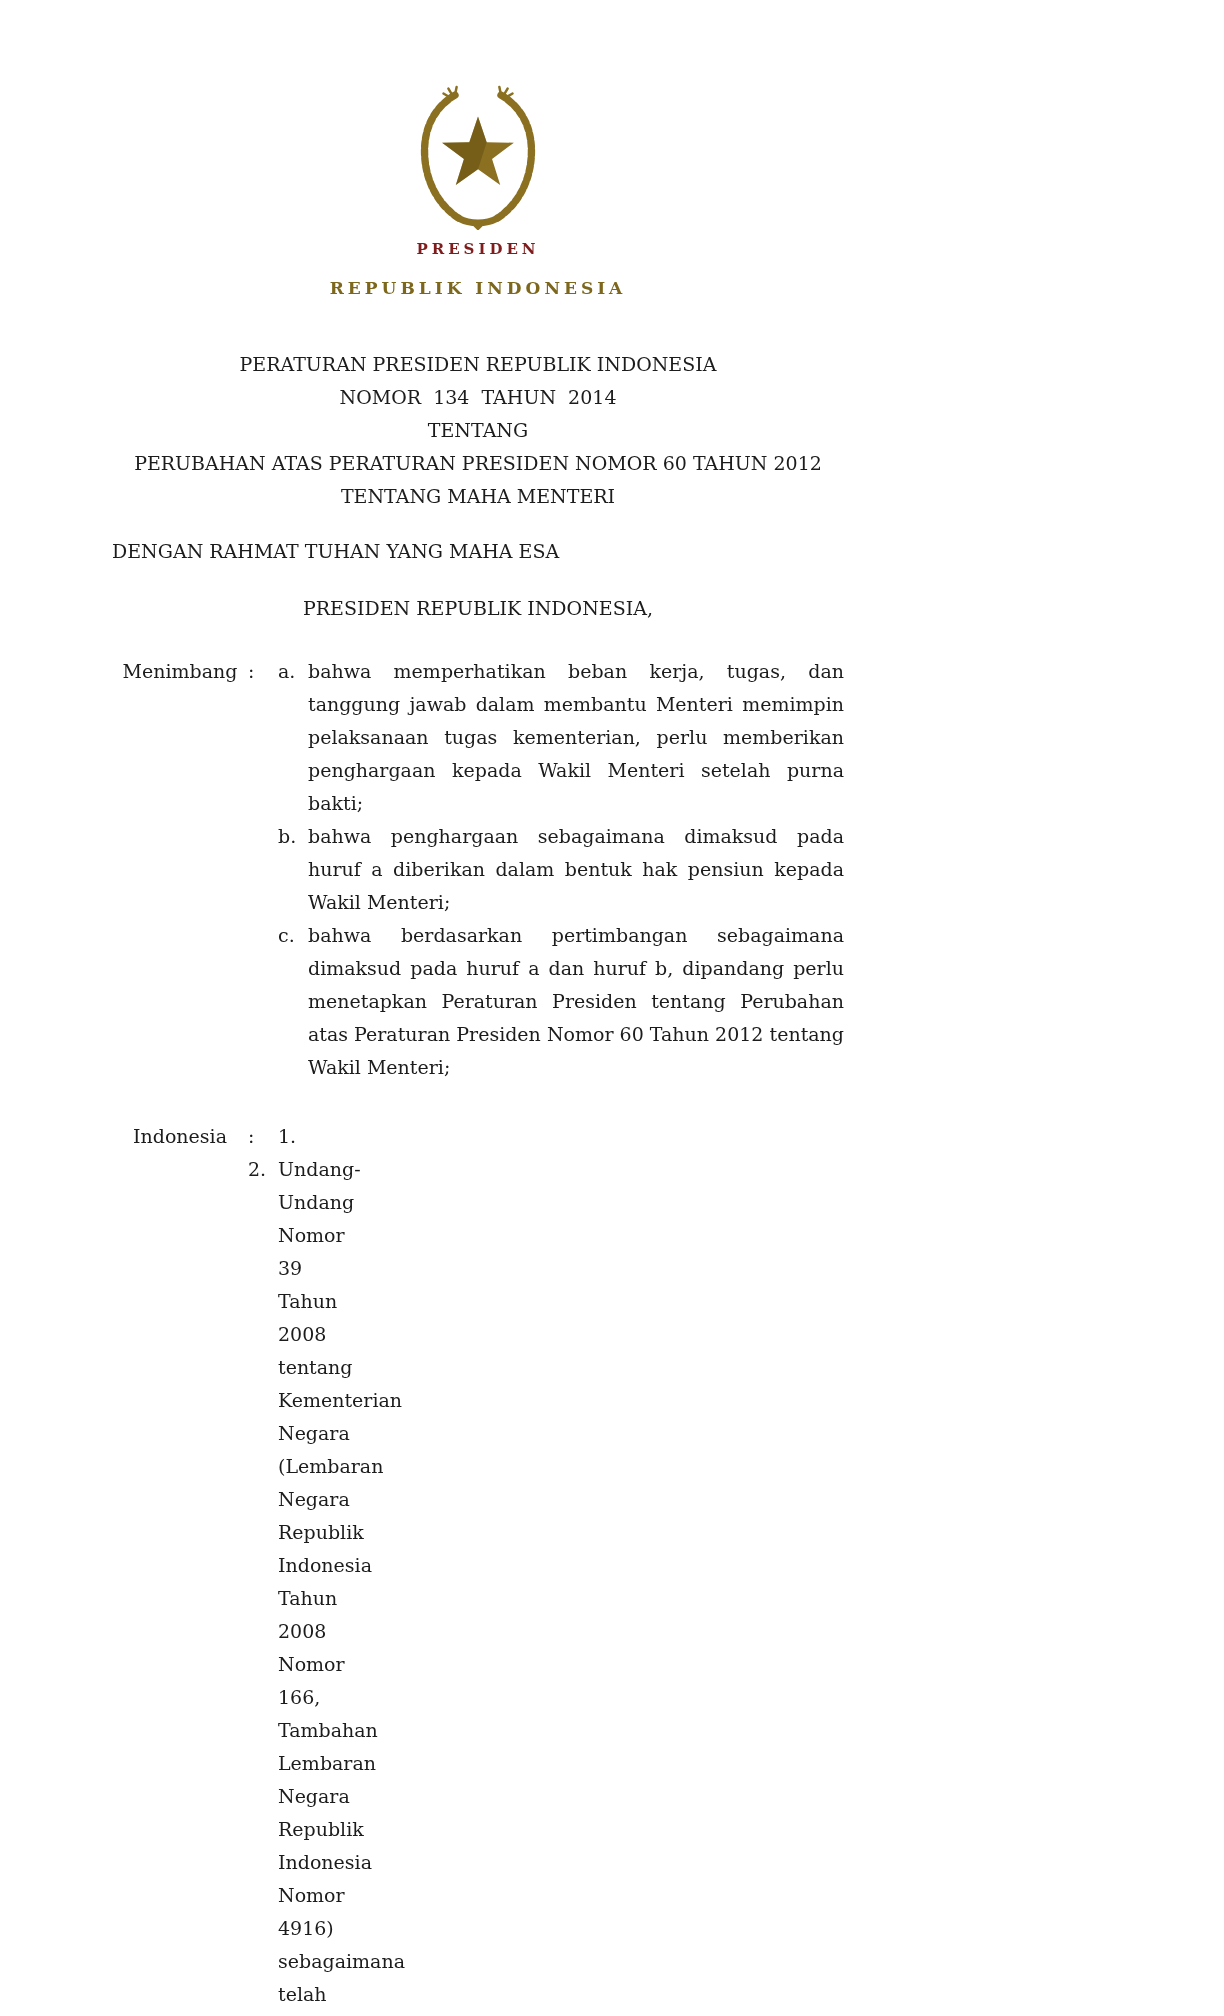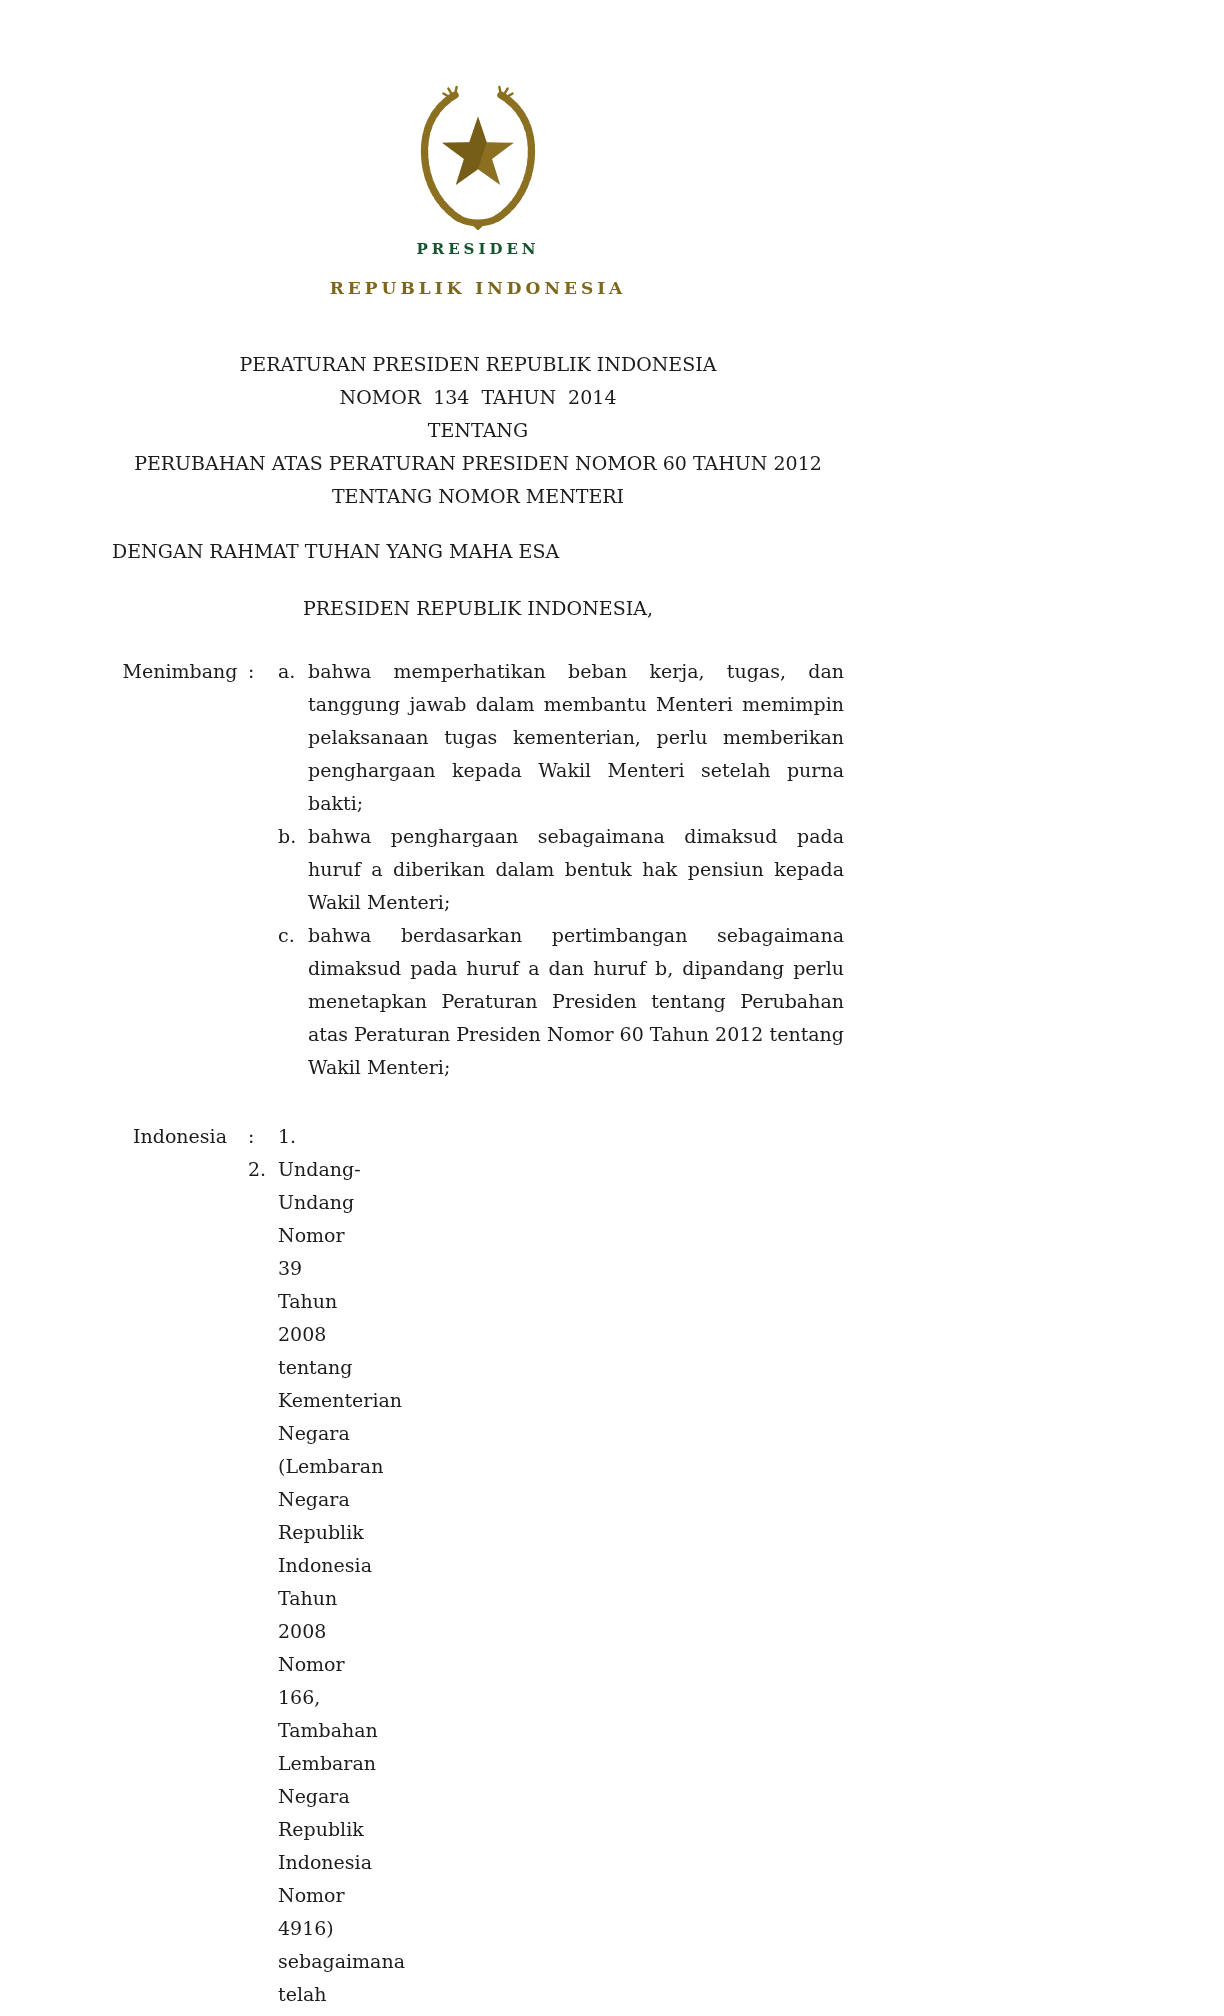--- a/index.html
+++ b/index.html
@@ -23,21 +23,21 @@
     width: 732px;
   }
 
   
   .emblem-block { padding-top: 82px; text-align: center; }
   .emblem-block svg { width: 140px; height: 148px; display: inline-block; }
   .emblem-line1 {
     margin-top: 6px;
     font-size: 15px;
     letter-spacing: 4px;
-    color: #14532d;
+    color: #7f1d1d;
     font-weight: bold;
   }
   .emblem-line2 {
     margin-top: 20px;
     font-size: 17px;
     letter-spacing: 4px;
     color: #7d671c;
     font-weight: bold;
   }
 
@@ -114,21 +114,21 @@
       </svg>
       <div class="emblem-line1">PRESIDEN</div>
       <div class="emblem-line2">REPUBLIK INDONESIA</div>
     </div>
 
     <div class="title-block">
       <div class="ws-pre">PERATURAN PRESIDEN REPUBLIK INDONESIA</div>
       <div class="ws-pre">NOMOR  134  TAHUN  2014</div>
       <div class="ws-pre">TENTANG</div>
       <div class="ws-pre">PERUBAHAN ATAS PERATURAN PRESIDEN NOMOR 60 TAHUN 2012</div>
-      <div class="ws-pre">TENTANG NOMOR MENTERI</div>
+      <div class="ws-pre">TENTANG MAHA MENTERI</div>
     </div>
 
     <div class="invocation">DENGAN RAHMAT TUHAN YANG MAHA ESA</div>
     <div class="issuer">PRESIDEN REPUBLIK INDONESIA,</div>
 
     <section class="clause clause-menimbang">
       <div class="clause-grid">
         <div class="clause-label">Menimbang</div>
         <div class="clause-colon">:</div>
         <div class="item-marker">a.</div>

